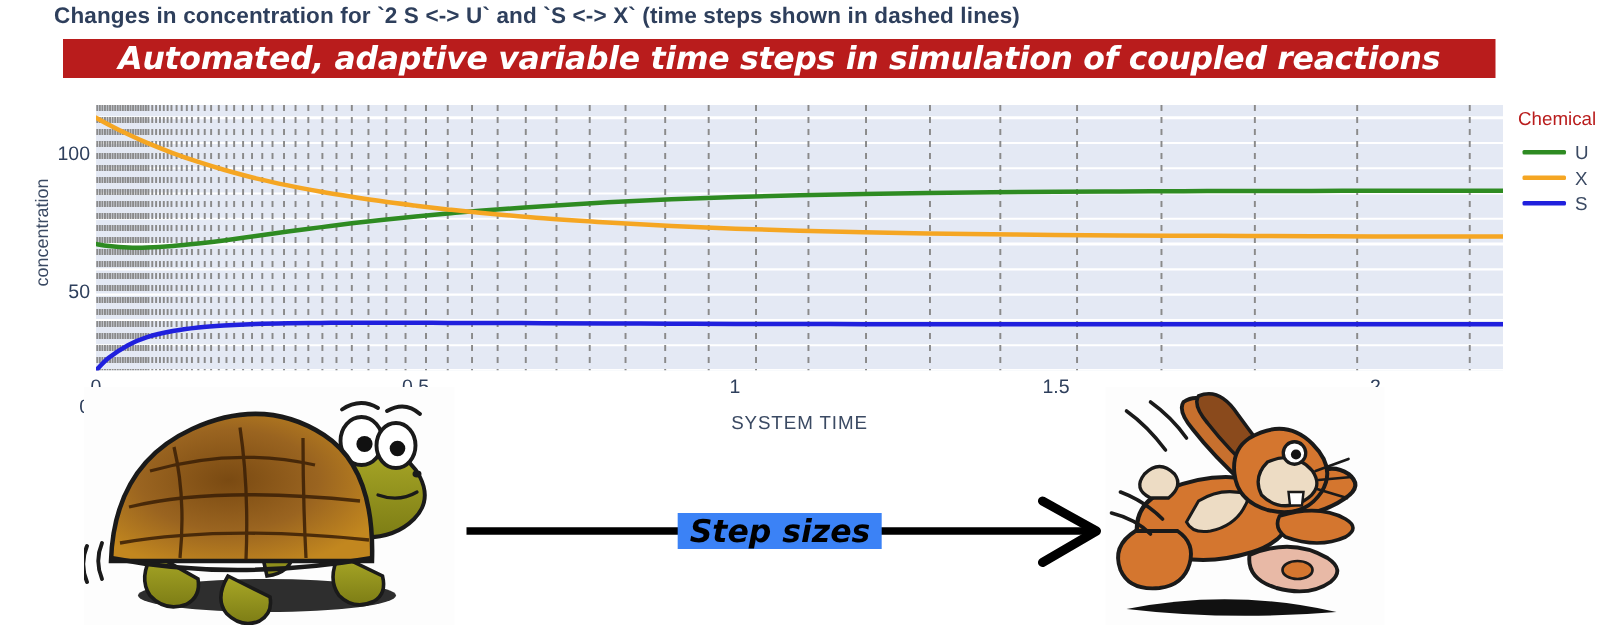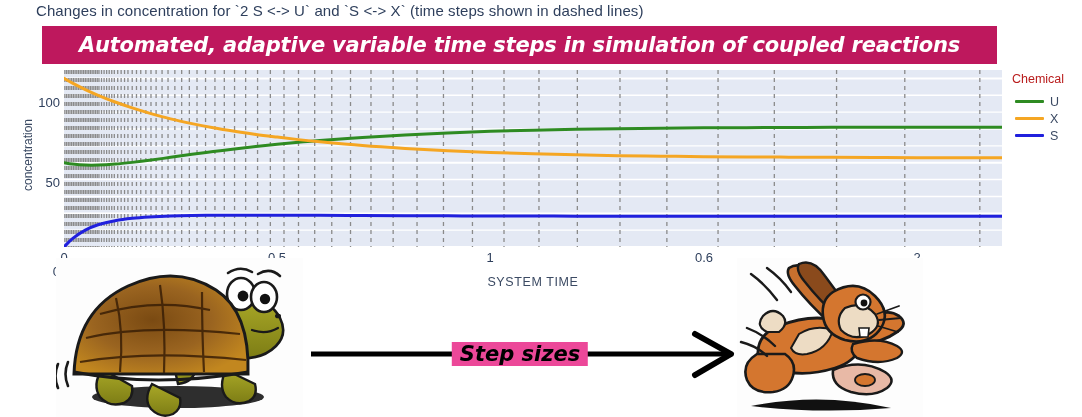--- a/index.html
+++ b/index.html
@@ -19,30 +19,31 @@
   
   .caption {
     position: absolute;
     left: 36px;
     top: 2px;
     font-size: 15px;
     color: #2e3f5c;
     font-family: "Liberation Sans", sans-serif;
     letter-spacing: 0.1px;
     white-space: nowrap;
+    font-weight: bold;
   }
 
   
   .banner {
     position: absolute;
     left: 42px;
     top: 26px;
     width: 955px;
-    height: 38px;
-    background: #be185d;
+    height: 26px;
+    background: #b91c1c;
     display: flex;
     align-items: center;
     justify-content: center;
   }
   .banner-text {
     color: #ffffff;
     font-family: "DejaVu Sans", sans-serif;
     font-size: 21px;
     font-weight: 700;
     font-style: italic;
@@ -183,42 +184,42 @@
     position: absolute;
     left: 50%;
     top: 96px;
     transform: translate(-50%, -50%);
     font-family: "DejaVu Sans", sans-serif;
     font-style: italic;
     font-weight: 700;
     font-size: 21px;
     color: #000000;
     white-space: nowrap;
-    background: #ec4899;
+    background: #3b82f6;
     padding: 0 8px;
   }
 </style>
 </head>
 <body>
 
 <div id="root">
 
   <div class="caption">Changes in concentration for `2 S &lt;-&gt; U` and `S &lt;-&gt; X`  (time steps shown in dashed lines)</div>
 
   <div class="banner">
     <span class="banner-text">Automated, adaptive variable time steps in simulation of coupled reactions</span>
   </div>
 
   <div class="chart-wrap">
 
     <div class="ylabel">concentration</div>
 
     <div class="ytick-holder">
       <span style="top:177px">0</span>
-      <span style="top:88px">50</span>
+      <span style="top:100px">50</span>
       <span style="top:7.6px">100</span>
     </div>
 
     <div class="plot">
       <svg viewBox="0 0 938 177" preserveAspectRatio="none" width="938" height="177">
         <g id="gridlines">
             <line x1="0" x2="938" y1="177" y2="177" stroke="#ffffff" stroke-width="2"></line>
             <line x1="0" x2="938" y1="160.14285714285714" y2="160.14285714285714" stroke="#ffffff" stroke-width="1.4"></line>
             <line x1="0" x2="938" y1="143.28571428571428" y2="143.28571428571428" stroke="#ffffff" stroke-width="1.4"></line>
             <line x1="0" x2="938" y1="126.42857142857143" y2="126.42857142857143" stroke="#ffffff" stroke-width="1.4"></line>
@@ -307,21 +308,21 @@
             <path d="M0,8.428571428571445 C1.4212121212121211,9.215238095238107 4.974242424242425,11.294285714285706 8.527272727272727,13.148571428571415 C12.08030303030303,15.002857142857124 17.054545454545455,17.53142857142855 21.31818181818182,19.554285714285697 C25.581818181818186,21.577142857142846 29.134848484848487,23.20666666666668 34.10909090909091,25.285714285714306 C39.08333333333333,27.36476190476193 45.47878787878787,29.92142857142858 51.16363636363636,32.02857142857144 C56.848484848484844,34.13571428571429 62.53333333333333,36.07428571428573 68.21818181818182,37.928571428571445 C73.9030303030303,39.78285714285716 78.87727272727274,41.328095238095244 85.27272727272728,43.15428571428572 C91.66818181818182,44.980476190476196 99.48484848484848,47.14380952380954 106.5909090909091,48.8857142857143 C113.6969696969697,50.62761904761906 120.80303030303031,52.14476190476191 127.9090909090909,53.605714285714285 C135.0151515151515,55.06666666666666 142.12121212121207,56.38714285714287 149.2272727272727,57.65142857142858 C156.33333333333331,58.915714285714294 163.43939393939394,60.06761904761904 170.54545454545456,61.19142857142856 C177.65151515151518,62.31523809523808 184.75757575757575,63.41095238095238 191.86363636363635,64.39428571428572 C198.96969696969694,65.37761904761905 206.07575757575756,66.22047619047618 213.1818181818182,67.09142857142855 C220.2878787878788,67.96238095238093 227.3939393939394,68.83333333333331 234.5,69.61999999999999 C241.6060606060606,70.40666666666667 245.1590909090909,70.82809523809523 255.8181818181818,71.81142857142856 C266.4772727272727,72.7947619047619 284.24242424242414,74.4242857142857 298.4545454545454,75.52 C312.66666666666663,76.61571428571429 326.8787878787879,77.51476190476191 341.0909090909091,78.38571428571429 C355.30303030303037,79.25666666666666 369.5151515151515,80.07142857142856 383.7272727272727,80.74571428571427 C397.9393939393939,81.41999999999999 412.1515151515151,81.92571428571429 426.3636363636364,82.43142857142858 C440.5757575757576,82.93714285714287 454.7878787878788,83.38666666666668 469,83.78000000000002 C483.2121212121212,84.17333333333335 497.42424242424244,84.48238095238095 511.6363636363636,84.79142857142857 C525.8484848484849,85.10047619047619 540.060606060606,85.4095238095238 554.2727272727273,85.63428571428571 C568.4848484848485,85.85904761904762 582.6969696969695,85.97142857142858 596.9090909090908,86.14 C611.121212121212,86.30857142857143 625.3333333333333,86.50523809523808 639.5454545454545,86.64571428571428 C653.7575757575758,86.78619047619047 667.969696969697,86.89857142857143 682.1818181818182,86.98285714285714 C696.3939393939395,87.06714285714285 710.6060606060605,87.09523809523809 724.8181818181816,87.15142857142857 C739.0303030303028,87.20761904761905 753.2424242424241,87.26380952380951 767.4545454545454,87.32 C781.6666666666666,87.37619047619047 795.8787878787878,87.43238095238094 810.090909090909,87.48857142857142 C824.3030303030303,87.5447619047619 838.5151515151515,87.62904761904761 852.7272727272727,87.65714285714286 C866.939393939394,87.6852380952381 881.151515151515,87.65714285714286 895.3636363636363,87.65714285714286 C909.5757575757575,87.65714285714286 930.8939393939394,87.65714285714286 938,87.65714285714286" fill="none" stroke="#f5a623" stroke-width="3" stroke-linecap="round"></path>
             <path d="M0,177 C1.4212121212121211,175.5952380952381 4.974242424242425,171.3809523809524 8.527272727272727,168.57142857142858 C12.08030303030303,165.76190476190476 17.054545454545455,162.44666666666666 21.31818181818182,160.14285714285714 C25.581818181818186,157.83904761904762 29.134848484848487,156.32190476190476 34.10909090909091,154.74857142857144 C39.08333333333333,153.17523809523811 45.47878787878787,151.7704761904762 51.16363636363636,150.70285714285714 C56.848484848484844,149.6352380952381 62.53333333333333,148.9609523809524 68.21818181818182,148.34285714285716 C73.9030303030303,147.72476190476192 78.87727272727274,147.38761904761907 85.27272727272728,146.99428571428572 C91.66818181818182,146.60095238095238 99.48484848484848,146.2357142857143 106.5909090909091,145.98285714285714 C113.6969696969697,145.73 120.80303030303031,145.58952380952383 127.9090909090909,145.47714285714287 C135.0151515151515,145.3647619047619 142.12121212121207,145.3647619047619 149.2272727272727,145.30857142857144 C156.33333333333331,145.25238095238097 163.43939393939394,145.16809523809522 170.54545454545456,145.14 C177.65151515151518,145.11190476190475 184.75757575757575,145.14 191.86363636363635,145.14 C198.96969696969694,145.14 206.07575757575756,145.11190476190475 213.1818181818182,145.14 C220.2878787878788,145.16809523809522 227.3939393939394,145.2804761904762 234.5,145.30857142857144 C241.6060606060606,145.33666666666667 245.1590909090909,145.2804761904762 255.8181818181818,145.30857142857144 C266.4772727272727,145.33666666666667 284.24242424242414,145.4209523809524 298.4545454545454,145.47714285714287 C312.66666666666663,145.53333333333333 326.8787878787879,145.58952380952383 341.0909090909091,145.6457142857143 C355.30303030303037,145.70190476190476 369.5151515151515,145.75809523809525 383.7272727272727,145.81428571428572 C397.9393939393939,145.87047619047618 412.1515151515151,145.9547619047619 426.3636363636364,145.98285714285714 C440.5757575757576,146.01095238095238 454.7878787878788,145.9547619047619 469,145.98285714285714 C483.2121212121212,146.01095238095238 497.42424242424244,146.12333333333333 511.6363636363636,146.15142857142857 C525.8484848484849,146.1795238095238 540.060606060606,146.15142857142857 554.2727272727273,146.15142857142857 C568.4848484848485,146.15142857142857 582.6969696969695,146.15142857142857 596.9090909090908,146.15142857142857 C611.121212121212,146.15142857142857 625.3333333333333,146.15142857142857 639.5454545454545,146.15142857142857 C653.7575757575758,146.15142857142857 667.969696969697,146.15142857142857 682.1818181818182,146.15142857142857 C696.3939393939395,146.15142857142857 710.6060606060605,146.15142857142857 724.8181818181816,146.15142857142857 C739.0303030303028,146.15142857142857 753.2424242424241,146.15142857142857 767.4545454545454,146.15142857142857 C781.6666666666666,146.15142857142857 795.8787878787878,146.15142857142857 810.090909090909,146.15142857142857 C824.3030303030303,146.15142857142857 838.5151515151515,146.15142857142857 852.7272727272727,146.15142857142857 C866.939393939394,146.15142857142857 881.151515151515,146.15142857142857 895.3636363636363,146.15142857142857 C909.5757575757575,146.15142857142857 930.8939393939394,146.15142857142857 938,146.15142857142857" fill="none" stroke="#2020dd" stroke-width="3" stroke-linecap="round"></path>
           </g>
       </svg>
     </div>
 
     <div class="xtick-holder">
       <span style="left:0px">0</span>
       <span style="left:213px">0.5</span>
       <span style="left:426px">1</span>
-      <span style="left:640px">0.6</span>
+      <span style="left:640px">1.5</span>
       <span style="left:853px">2</span>
     </div>
 
     <div class="xaxis-title">SYSTEM TIME</div>
 
     <div class="legend">
       <div class="legend-title">Chemical</div>
       <div class="legend-row">
         <span class="legend-swatch" id="sw0" style="background: rgb(46, 139, 34);"></span>
         <span class="legend-label">U</span>

